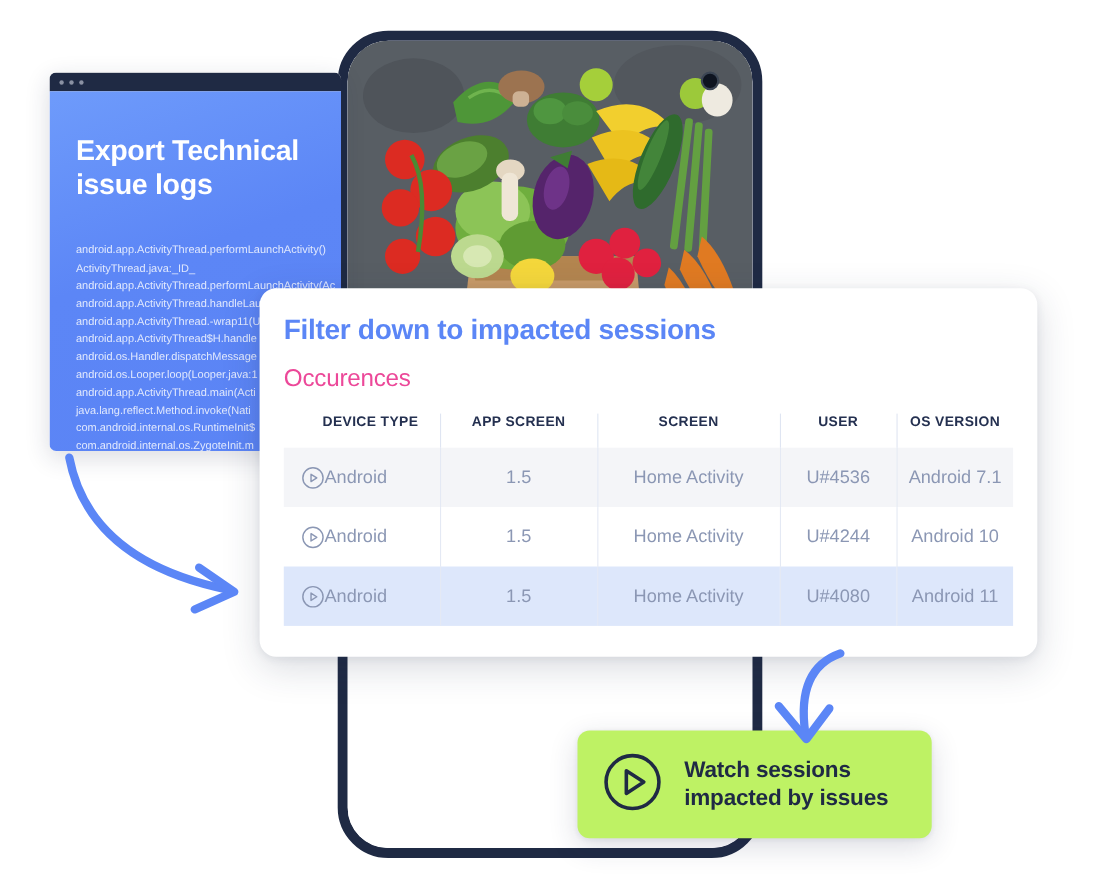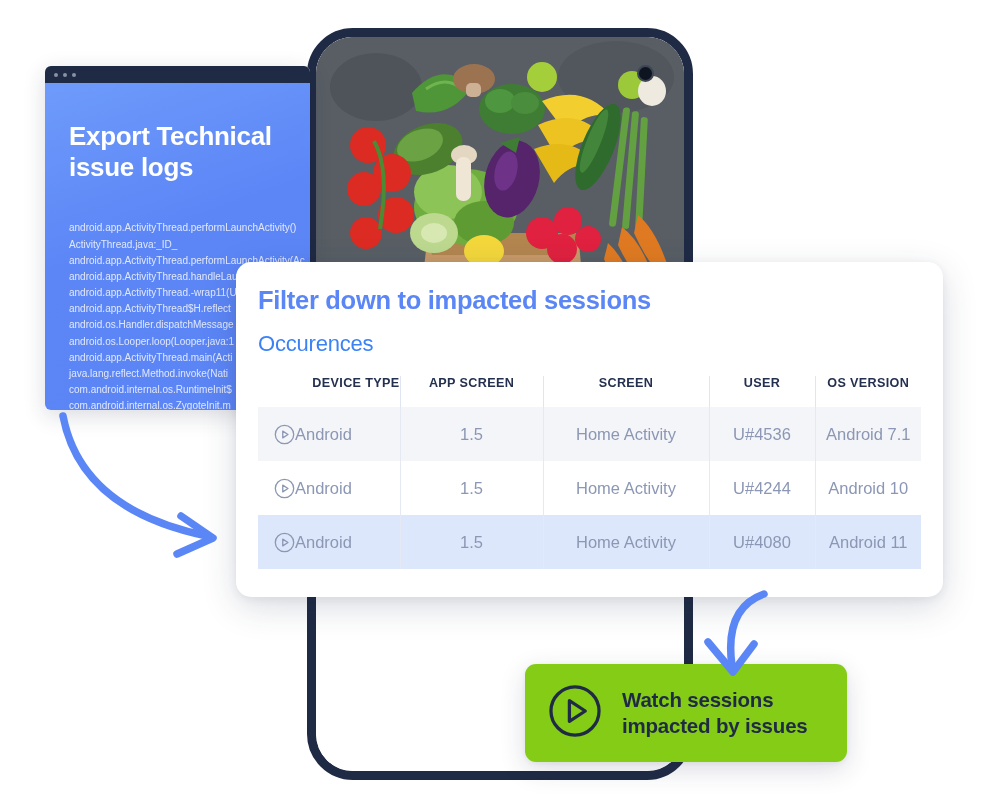--- a/index.html
+++ b/index.html
@@ -67,47 +67,47 @@
 
   
   .card {
     position:absolute; left:236px; top:262px; width:707px; height:335px;
     background:#ffffff; border-radius:15px;
     box-shadow:0 10px 34px rgba(35,45,80,.17), 0 2px 8px rgba(35,45,80,.08);
     overflow:hidden; z-index:6;
   }
   .card-pad { padding:24px 22px 0 22px; }
   .card-title { color:#5b86f6; font-size:25.5px; font-weight:bold; letter-spacing:-.3px; }
-  .card-sub { color:#3b82f6; font-size:22px; margin-top:16px; letter-spacing:-.2px; }
+  .card-sub { color:#ec4899; font-size:22px; margin-top:16px; letter-spacing:-.2px; }
 
   table.sessions { width:100%; border-collapse:collapse; margin-top:19px; table-layout:fixed; }
   table.sessions th {
     font-size:12.6px; font-weight:bold; color:#243050; letter-spacing:.35px;
     padding:0 0 17px 0; text-align:center; border-right:1px solid #dfe5f2;
   }
   table.sessions th:last-child, table.sessions td:last-child { border-right:none; }
   table.sessions td {
     font-size:16.5px; color:#8b97b4; text-align:center; height:54px;
     border-right:1px solid #e4e9f4; vertical-align:middle;
   }
   table.sessions th.c1, table.sessions td.c1 { text-align:left; padding-left:16px; width:142px; }
-  table.sessions th.c1 { text-align:right; padding-left:16px; }
+  table.sessions th.c1 { text-align:center; padding-left:16px; }
   table.sessions th.c2, table.sessions td.c2 { width:143px; }
   table.sessions th.c3, table.sessions td.c3 { width:166px; }
   table.sessions th.c4, table.sessions td.c4 { width:106px; }
   tr.r-grey td { background:#f4f5f8; }
   tr.r-white td { background:#ffffff; }
   tr.r-blue td { background:#dde7fb; }
   .cell-device { display:flex; align-items:center; }
   .play-ic { width:21px; height:21px; flex:0 0 21px; }
 
   
   .callout {
     position:absolute; left:525px; top:664px; width:322px; height:98px;
-    background:#84cc16; border-radius:11px;
+    background:#bef264; border-radius:11px;
     box-shadow:0 8px 26px rgba(35,45,80,.16), 0 1px 5px rgba(35,45,80,.07);
     display:flex; align-items:center; gap:19px; padding:0 22px; z-index:8;
   }
   .callout-txt { font-size:20.5px; font-weight:bold; color:#1f2a44; line-height:1.28; letter-spacing:-.2px; }
 
   
   .arrow { position:absolute; z-index:9; pointer-events:none; }
   #arrow-left { left:55px; top:408px; }
   #arrow-right { left:688px; top:586px; }
 </style>
@@ -316,21 +316,21 @@
       <span class="dot"></span>
     </div>
     <div class="browser-body">
       <div class="browser-title">Export Technical issue logs</div>
       <div>
         <div class="log-line">android.app.ActivityThread.performLaunchActivity()</div>
         <div class="log-line">ActivityThread.java:_ID_</div>
         <div class="log-line">android.app.ActivityThread.performLaunchActivity(Ac</div>
         <div class="log-line">android.app.ActivityThread.handleLau</div>
         <div class="log-line">android.app.ActivityThread.-wrap11(U</div>
-        <div class="log-line">android.app.ActivityThread$H.reflect</div>
+        <div class="log-line">android.app.ActivityThread$H.handle</div>
         <div class="log-line">android.os.Handler.dispatchMessage</div>
         <div class="log-line">android.os.Looper.loop(Looper.java:1</div>
         <div class="log-line">android.app.ActivityThread.main(Acti</div>
         <div class="log-line">java.lang.reflect.Method.invoke(Nati</div>
         <div class="log-line">com.android.internal.os.RuntimeInit$</div>
         <div class="log-line">com.android.internal.os.ZygoteInit.m</div>
       </div>
     </div>
   </div>
 

